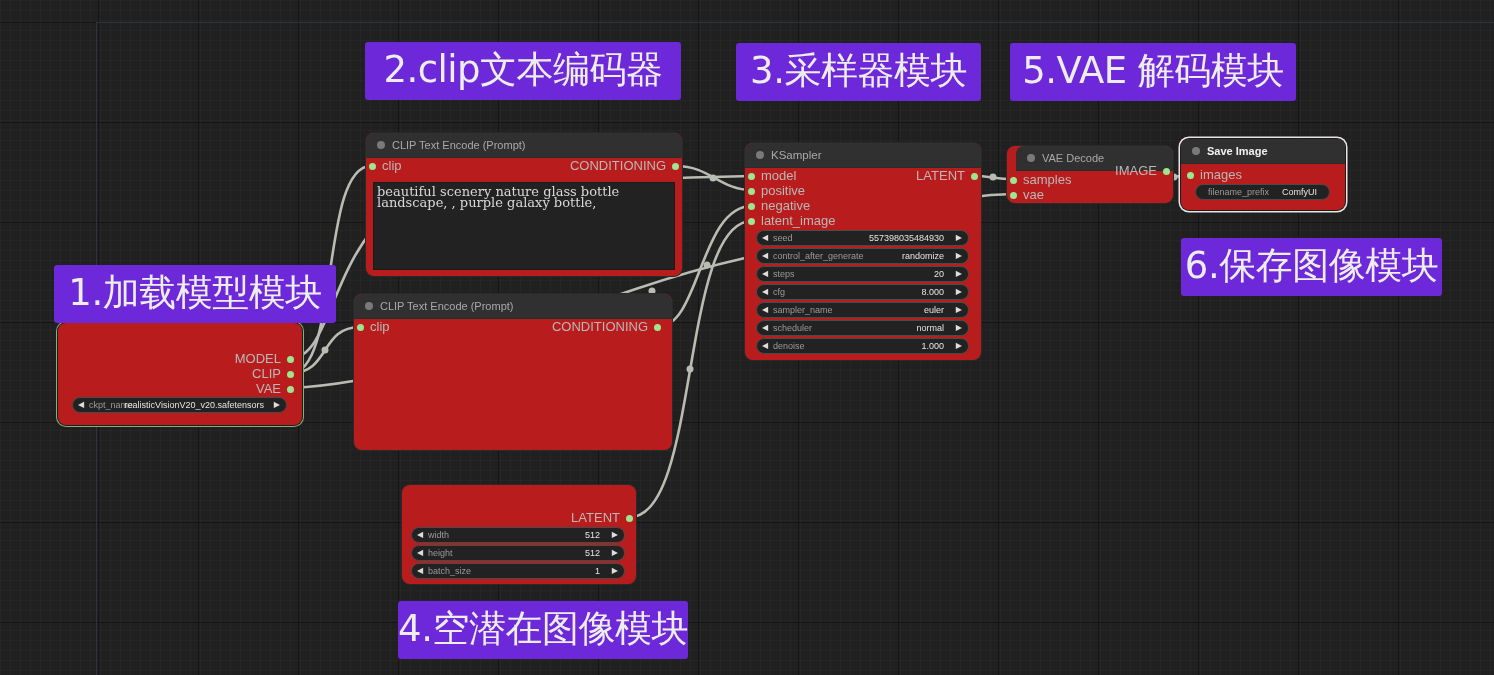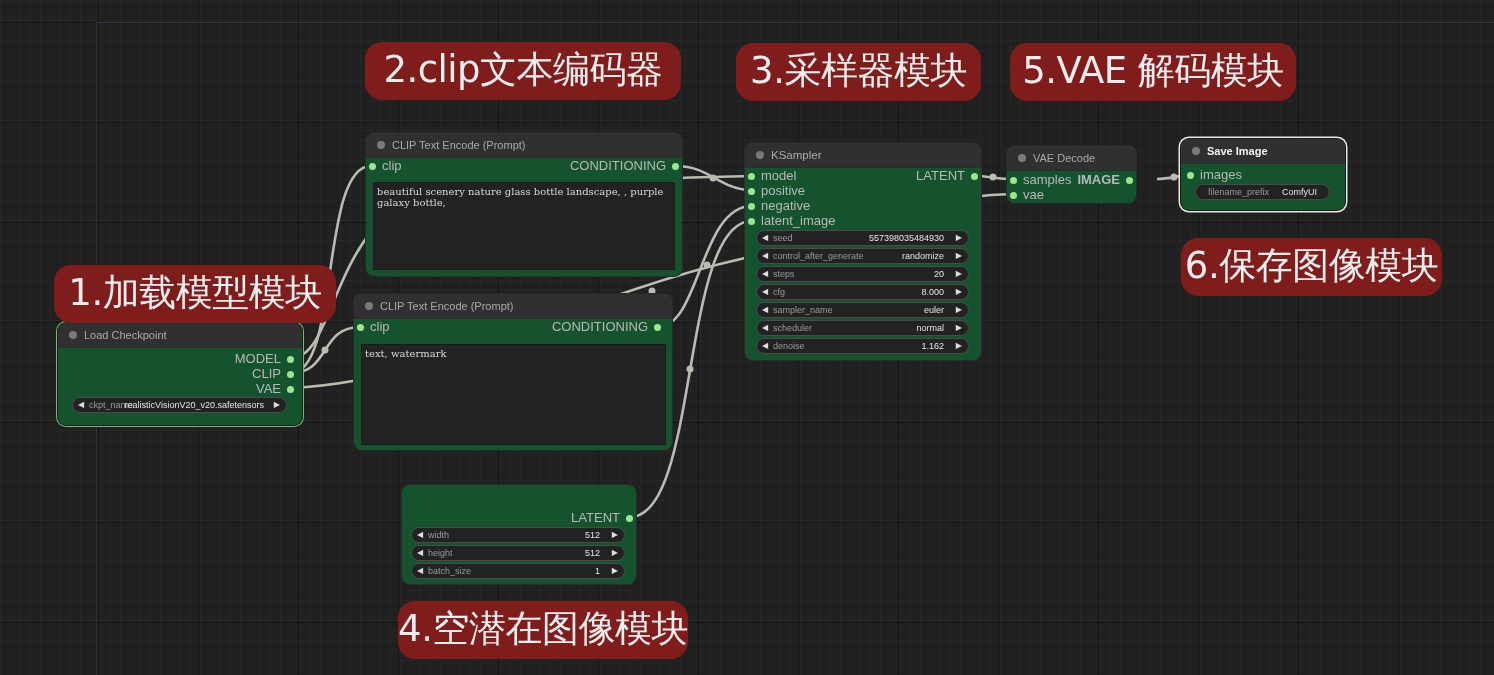--- a/index.html
+++ b/index.html
@@ -14,21 +14,21 @@
     background-size:100px 100px,100px 100px,10px 10px,10px 10px;
     background-position:-2px 22px,-2px 22px,0 0,0 0;
     font-family:"Liberation Sans", sans-serif;
   }
   .group-frame { position:absolute; left:96px; top:22px; width:1420px; height:700px;
     border-top:1px solid #2e3342; border-left:1px solid #2e3342; }
   svg.wires { position:absolute; left:0; top:0; width:1494px; height:675px; pointer-events:none; z-index:1; }
   svg.wires path { fill:none; stroke:#b8bcb2; stroke-width:2.6; }
   svg.wires circle { fill:#b8bcb2; }
 
-  .node { position:absolute; background:#14532d; border-radius:8px; box-shadow:0 0 0 1px #2a2a2a; z-index:2; }
+  .node { position:absolute; background:#b91c1c; border-radius:8px; box-shadow:0 0 0 1px #2a2a2a; z-index:2; }
   .node .title { height:24px; line-height:24px; color:#a9a9a9; font-size:11px; padding-left:26px; position:relative;
     background:#303030; border-radius:8px 8px 0 0; border-bottom:1px solid #2b2b2b; }
   .node .title .dot { position:absolute; left:11px; top:8px; width:8px; height:8px; border-radius:50%; background:#7a7a7a; }
   .node.selected-green { box-shadow:0 0 0 1px #1c1c1c, 0 0 0 2px #7fb77a; }
   .node.selected-white { box-shadow:0 0 0 1px #1c1c1c, 0 0 0 2.5px #e6e6e6; }
   .node.selected-white .title { color:#f2f2f2; font-weight:bold; }
 
   .slot { position:absolute; font-size:13px; color:#b8b8b8; height:14px; line-height:14px; }
   .slot.in { padding-left:13px; }
   .slot.in .pin { position:absolute; left:0; top:3.5px; }
@@ -39,24 +39,24 @@
   .widget { position:absolute; height:14px; border-radius:8px; background:#222; border:1px solid #4a4a4a;
     font-size:9px; color:#9a9a9a; line-height:14px; }
   .widget .arr-l { position:absolute; left:5px; top:0; color:#ddd; font-size:8px; }
   .widget .arr-r { position:absolute; right:6px; top:0; color:#ddd; font-size:8px; }
   .widget .wlabel { position:absolute; left:16px; top:0; }
   .widget .wval { position:absolute; right:24px; top:0; color:#e4e4e4; }
   .widget.text .wlabel { left:12px; }
   .widget.text .wval { right:12px; }
 
   .textarea { position:absolute; background:#222; border:1px solid #1b1b1b; color:#d9d9d9;
-    font-family:"DejaVu Serif", serif; font-size:10px; line-height:11px; padding:3px 3px; box-sizing:border-box;
+    font-family:"DejaVu Serif", serif; font-size:13px; line-height:11px; padding:3px 3px; box-sizing:border-box;
     white-space:pre-wrap; overflow:hidden; }
 
-  .note { position:absolute; background:#7f1d1d; border-radius:17px; color:#ededed; font-size:37px;
+  .note { position:absolute; background:#6d28d9; border-radius:3px; color:#ededed; font-size:37px;
     line-height:56px; height:58px; text-align:center; z-index:3; font-family:"DejaVu Sans", sans-serif; font-weight:normal; letter-spacing:-0.5px; }
 </style>
 </head>
 <body>
 
 <div class="group-frame"></div>
 
 <svg class="wires">
 
   <path d="M291,358 C340,358 330,200 450,190 C560,182 650,178 752,176"></path>
@@ -86,21 +86,20 @@
 </svg>
 
 <div class="note" style="left:365px;top:42px;width:316px;">2.clip文本编码器</div>
 <div class="note" style="left:736px;top:43px;width:245px;">3.采样器模块</div>
 <div class="note" style="left:1010px;top:43px;width:286px;">5.VAE 解码模块</div>
 <div class="note" style="left:54px;top:265px;width:282px;">1.加载模型模块</div>
 <div class="note" style="left:1181px;top:238px;width:261px;">6.保存图像模块</div>
 <div class="note" style="left:398px;top:601px;width:290px;">4.空潜在图像模块</div>
 
 <div class="node selected-green" style="left:58px;top:323px;width:244px;height:102px;">
-  <div class="title"><span class="dot"></span><span>Load Checkpoint</span></div>
   <div class="slot out" style="right:8px;top:29px;"><span>MODEL</span><span class="pin"></span></div>
   <div class="slot out" style="right:8px;top:44px;"><span>CLIP</span><span class="pin"></span></div>
   <div class="slot out" style="right:8px;top:59px;"><span>VAE</span><span class="pin"></span></div>
   <div class="widget" style="left:14px;top:74px;width:213px;">
     <span class="arr-l">◀</span>
     <span class="wlabel">ckpt_name</span>
     <span class="wval" style="right:22px;">realisticVisionV20_v20.safetensors</span>
     <span class="arr-r">▶</span>
   </div>
 </div>
@@ -109,21 +108,20 @@
   <div class="title"><span class="dot"></span><span>CLIP Text Encode (Prompt)</span></div>
   <div class="slot in" style="left:3px;top:26px;"><span class="pin"></span><span>clip</span></div>
   <div class="slot out" style="right:3px;top:26px;"><span>CONDITIONING</span><span class="pin"></span></div>
   <div class="textarea" style="left:7px;top:49px;width:302px;height:88px;">beautiful scenery nature glass bottle landscape, , purple galaxy bottle,</div>
 </div>
 
 <div class="node" style="left:354px;top:294px;width:318px;height:156px;">
   <div class="title"><span class="dot"></span><span>CLIP Text Encode (Prompt)</span></div>
   <div class="slot in" style="left:3px;top:26px;"><span class="pin"></span><span>clip</span></div>
   <div class="slot out" style="right:11px;top:26px;"><span>CONDITIONING</span><span class="pin"></span></div>
-  <div class="textarea" style="left:7px;top:50px;width:305px;height:101px;">text, watermark</div>
 </div>
 
 <div class="node" style="left:745px;top:143px;width:236px;height:217px;">
   <div class="title" style="font-size:11.5px;"><span class="dot"></span><span>KSampler</span></div>
   <div class="slot in" style="left:3px;top:26px;"><span class="pin"></span><span>model</span></div>
   <div class="slot in" style="left:3px;top:41px;"><span class="pin"></span><span>positive</span></div>
   <div class="slot in" style="left:3px;top:56px;"><span class="pin"></span><span>negative</span></div>
   <div class="slot in" style="left:3px;top:71px;"><span class="pin"></span><span>latent_image</span></div>
   <div class="slot out" style="right:3px;top:26px;"><span>LATENT</span><span class="pin"></span></div>
 
@@ -159,30 +157,30 @@
     </div>
   <div class="widget" style="left:11px;top:177px;width:211px;">
       <span class="arr-l">◀</span>
       <span class="wlabel">scheduler</span>
       <span class="wval">normal</span>
       <span class="arr-r">▶</span>
     </div>
   <div class="widget" style="left:11px;top:195px;width:211px;">
       <span class="arr-l">◀</span>
       <span class="wlabel">denoise</span>
-      <span class="wval">1.162</span>
-      <span class="arr-r">▶</span>
-    </div>
-</div>
-
-<div class="node" style="left:1007px;top:146px;width:129px;height:57px;">
+      <span class="wval">1.000</span>
+      <span class="arr-r">▶</span>
+    </div>
+</div>
+
+<div class="node" style="left:1007px;top:146px;width:157px;height:57px;padding-left:9px;">
   <div class="title"><span class="dot"></span><span>VAE Decode</span></div>
   <div class="slot in" style="left:3px;top:27px;"><span class="pin"></span><span>samples</span></div>
   <div class="slot in" style="left:3px;top:42px;"><span class="pin"></span><span>vae</span></div>
-  <div class="slot out" style="right:3px;top:27px;font-weight:bold;"><span>IMAGE</span><span class="pin"></span></div>
+  <div class="slot out" style="right:3px;top:18px;"><span>IMAGE</span><span class="pin"></span></div>
 </div>
 
 <div class="node selected-white" style="left:1181px;top:139px;width:164px;height:71px;">
   <div class="title"><span class="dot"></span><span>Save Image</span></div>
   <div class="slot in" style="left:6px;top:29px;"><span class="pin"></span><span>images</span></div>
   <div class="widget text" style="left:14px;top:45px;width:133px;">
       <span class="wlabel">filename_prefix</span>
       <span class="wval">ComfyUI</span>
     </div>
 </div>

